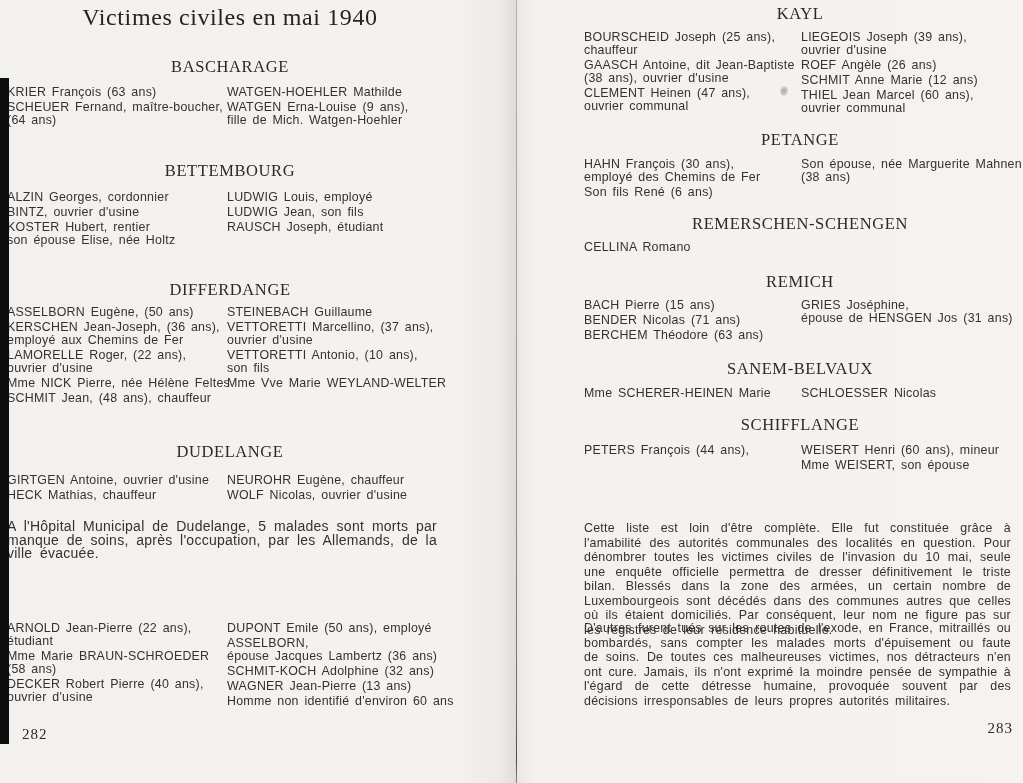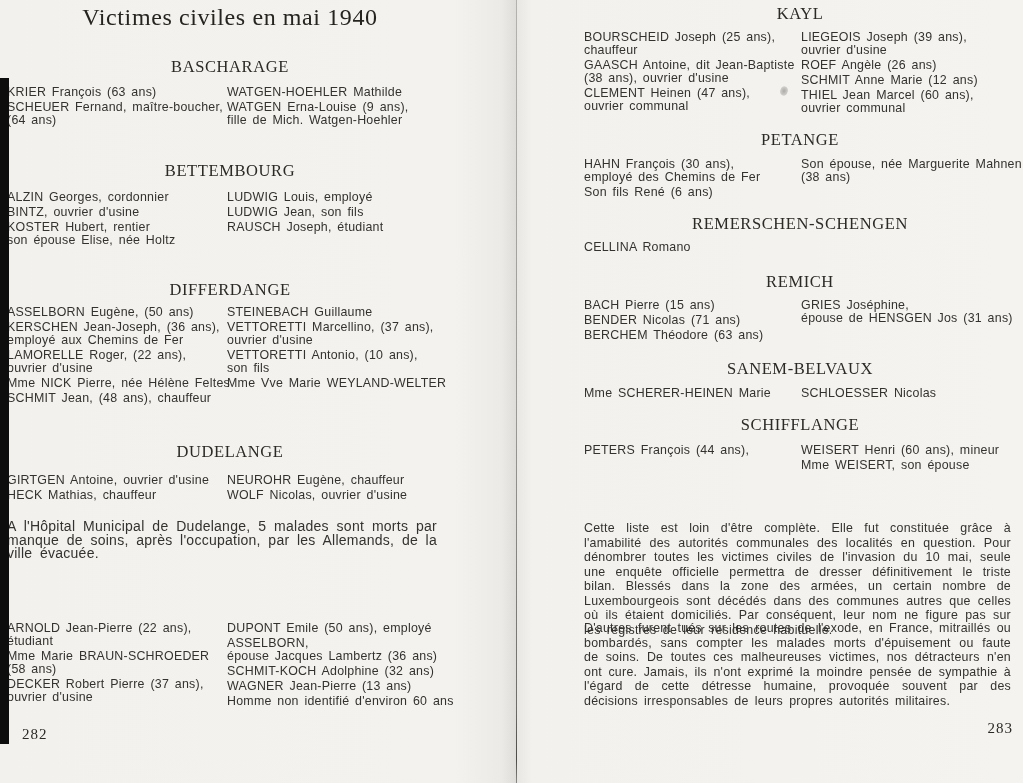--- a/index.html
+++ b/index.html
@@ -203,21 +203,21 @@
       <div class="col col1">
           <div class="entry">
             <div class="line">ARNOLD Jean-Pierre (22 ans),</div>
             <div class="line">étudiant</div>
           </div>
           <div class="entry">
             <div class="line">Mme Marie BRAUN-SCHROEDER</div>
             <div class="line">(58 ans)</div>
           </div>
           <div class="entry">
-            <div class="line">DECKER Robert Pierre (37 ans),</div>
+            <div class="line">DECKER Robert Pierre (40 ans),</div>
             <div class="line">ouvrier d'usine</div>
           </div>
         </div>
       <div class="col col2">
           <div class="entry">
             <div class="line">DUPONT Emile (50 ans), employé</div>
           </div>
           <div class="entry">
             <div class="line">ASSELBORN,</div>
             <div class="line">épouse Jacques Lambertz (36 ans)</div>

